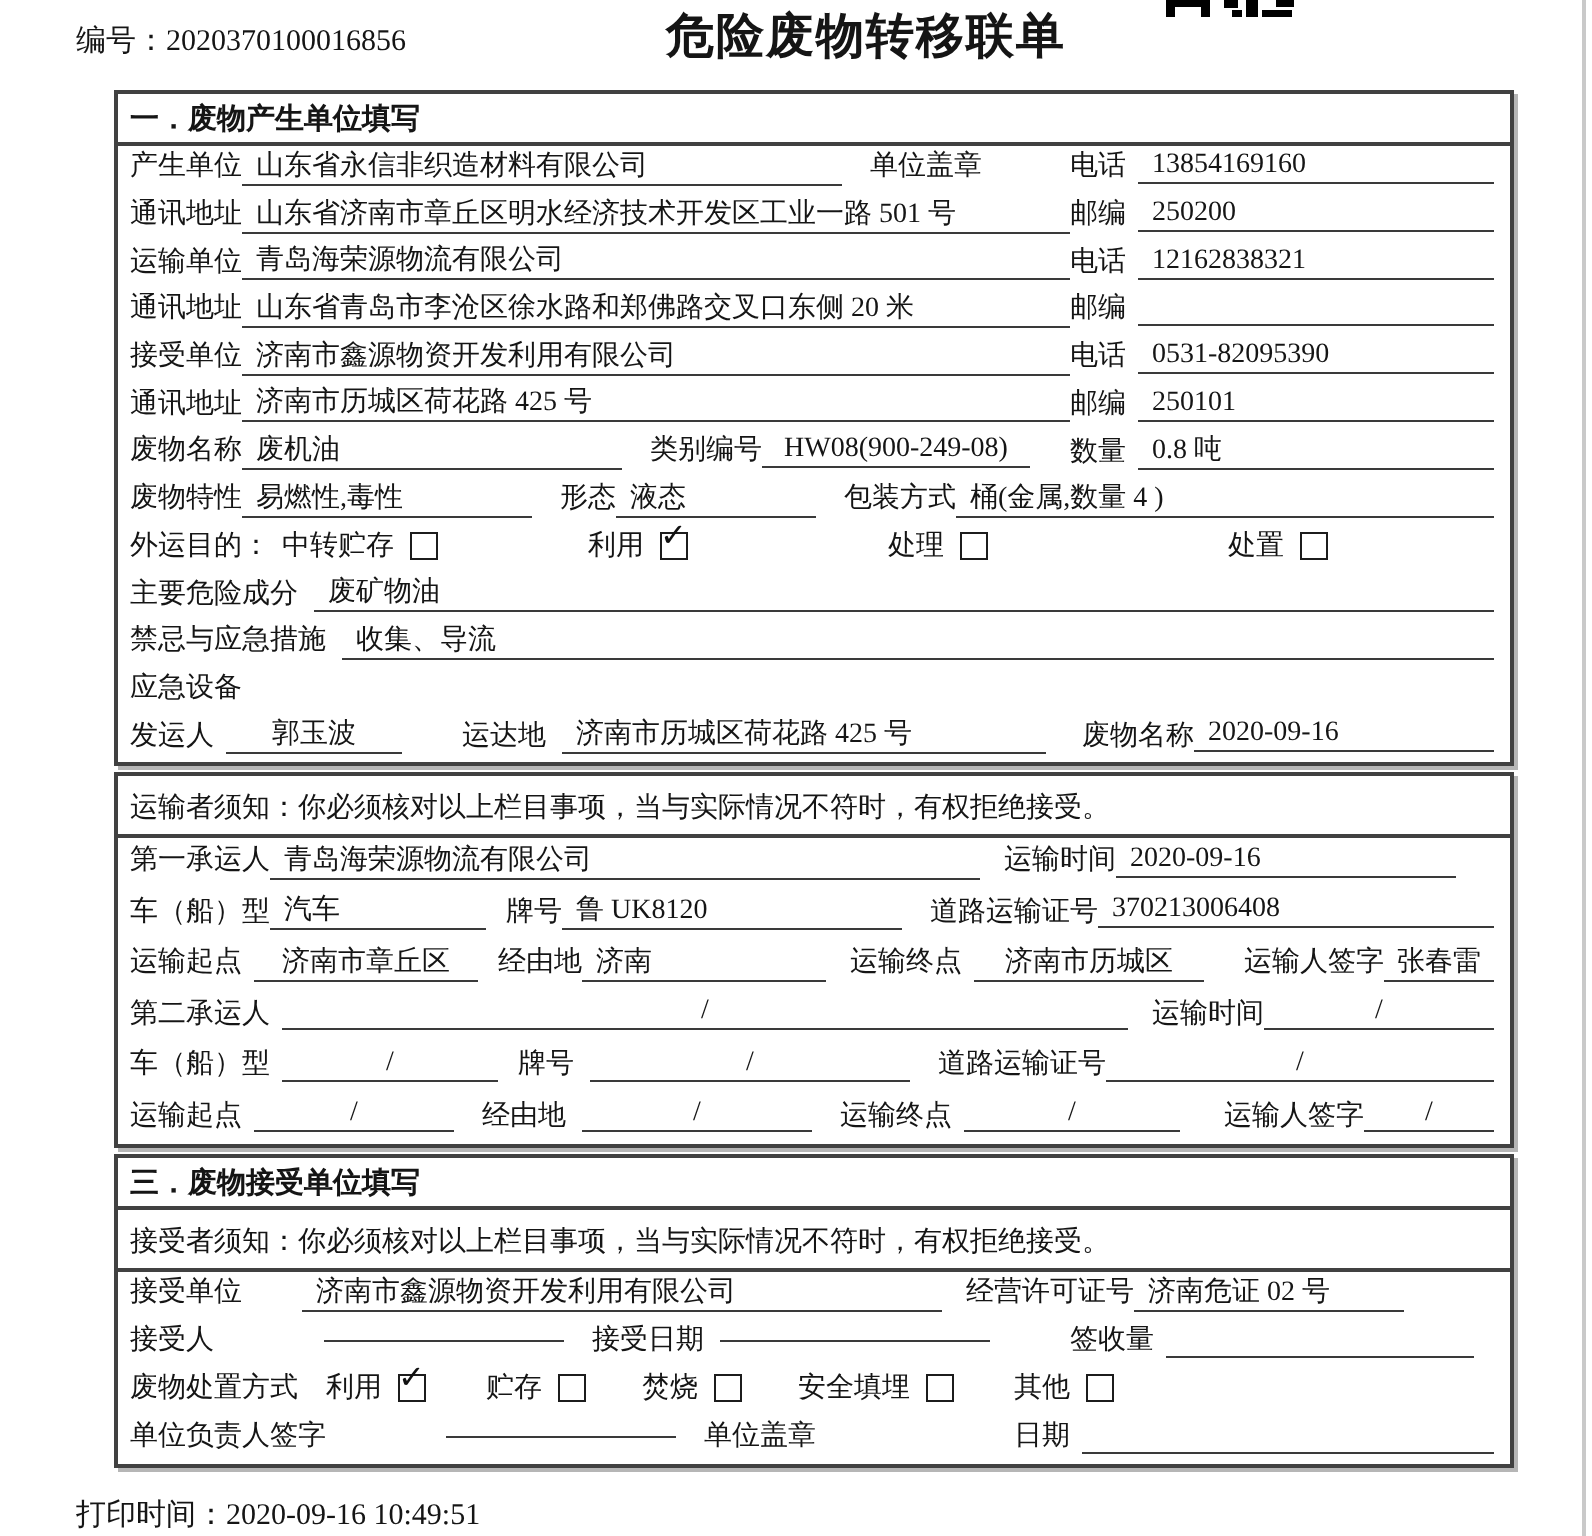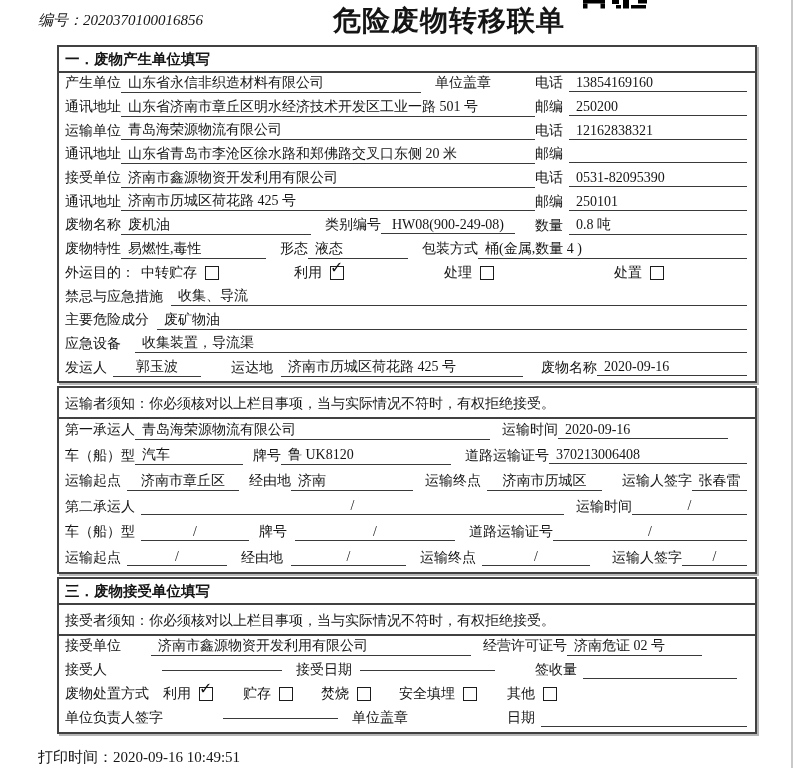--- a/index.html
+++ b/index.html
@@ -1,20 +1,20 @@
 <!DOCTYPE html>
 <html><head>
 <meta charset="utf-8">
 <style>
   html,body{margin:0;padding:0;background:#fff;}
   body{width:796px;height:768px;position:relative;overflow:hidden;
        font-family:"Liberation Serif","DejaVu Serif",serif;color:#151515;font-size:14px;}
   .edge{position:absolute;left:791px;top:0;width:2px;height:768px;background:#c9c9c9;}
-  .serial{position:absolute;left:38px;top:11px;font-size:15px;white-space:nowrap;font-style:italic;}
-  .doc-title{position:absolute;left:333px;top:2px;font-size:28px;font-weight:bold;
+  .serial{position:absolute;left:38px;top:11px;font-size:15px;white-space:nowrap;}
+  .doc-title{position:absolute;left:333px;top:2px;font-size:24px;font-weight:bold;
              font-family:"Liberation Sans","DejaVu Sans",sans-serif;letter-spacing:1px;white-space:nowrap;}
   .qr{position:absolute;left:583px;top:0;}
   .form{position:absolute;left:33px;top:45px;width:724px;}
   .box{border:2px solid #414141;box-shadow:2px 2px 0 rgba(110,110,110,.5);margin-bottom:3px;background:#fff;box-sizing:border-box;margin-left:24px;}
   .box-title{font-weight:bold;font-size:14.5px;padding:3px 6px 2px 6px;border-bottom:2px solid #414141;
              font-family:"Liberation Sans","DejaVu Sans",sans-serif;}
   .notice{padding:7px 6px 4px 6px;border-bottom:2px solid #414141;height:31px;box-sizing:border-box;}
   .row{display:flex;align-items:center;padding:0 8px 3px 6px;box-sizing:border-box;}
   .s1 .row{height:23.7px;}
   .s2 .row{height:25.5px;}
@@ -155,32 +155,31 @@
       </span>
       <span class="opt" style="margin-left:120px">
         <span class="lbl">处置</span>
         <span class="cb">
             <span class="mk"></span>
           </span>
       </span>
     </div>
 
     <div class="row">
+      <span class="lbl" style="margin-right:8px">主要危险成分</span>
+      <span class="u grow">废矿物油</span>
+    </div>
+
+    <div class="row">
       <span class="lbl" style="margin-right:8px">禁忌与应急措施</span>
       <span class="u grow">收集、导流</span>
     </div>
 
     <div class="row">
-      <span class="lbl" style="margin-right:8px">主要危险成分</span>
-      <span class="u grow">废矿物油</span>
-    </div>
-
-    <div class="row">
       <span class="lbl" style="margin-right:14px">应急设备</span>
-      <span class="u grow">收集装置，导流渠</span>
     </div>
 
     <div class="row">
       <span class="lbl">发运人</span>
       <span class="u ctr" style="width:88px;margin-left:6px">郭玉波</span>
       <span class="lbl" style="margin-left:30px">运达地</span>
       <span class="u" style="width:242px;margin-left:8px">济南市历城区荷花路 425 号</span>
       <span class="lbl" style="margin-left:18px">废物名称</span>
       <span class="u grow">2020-09-16</span>
     </div>

